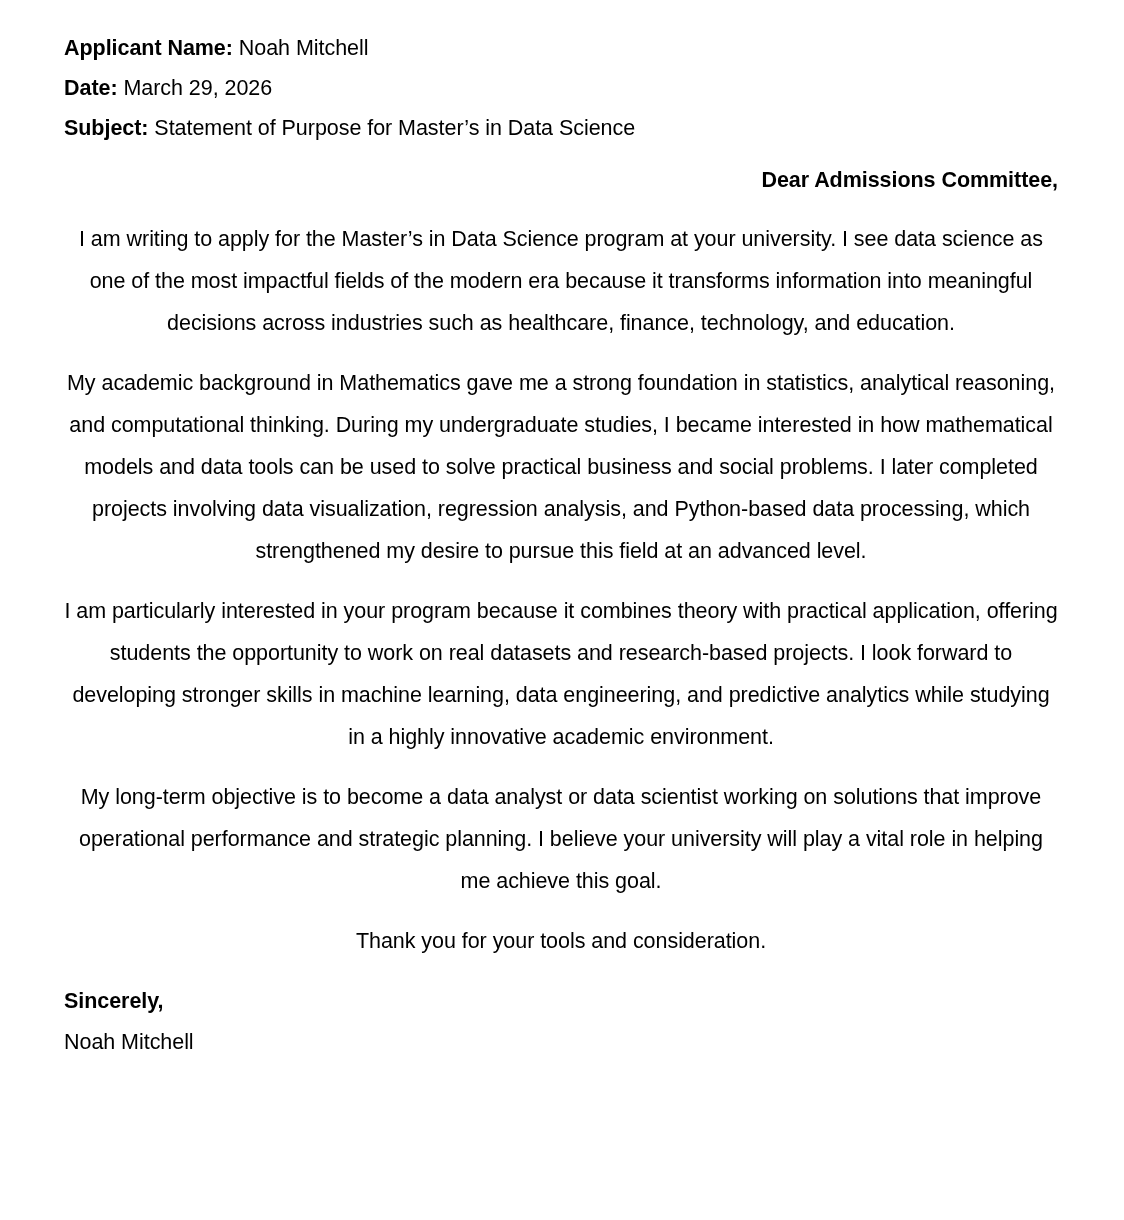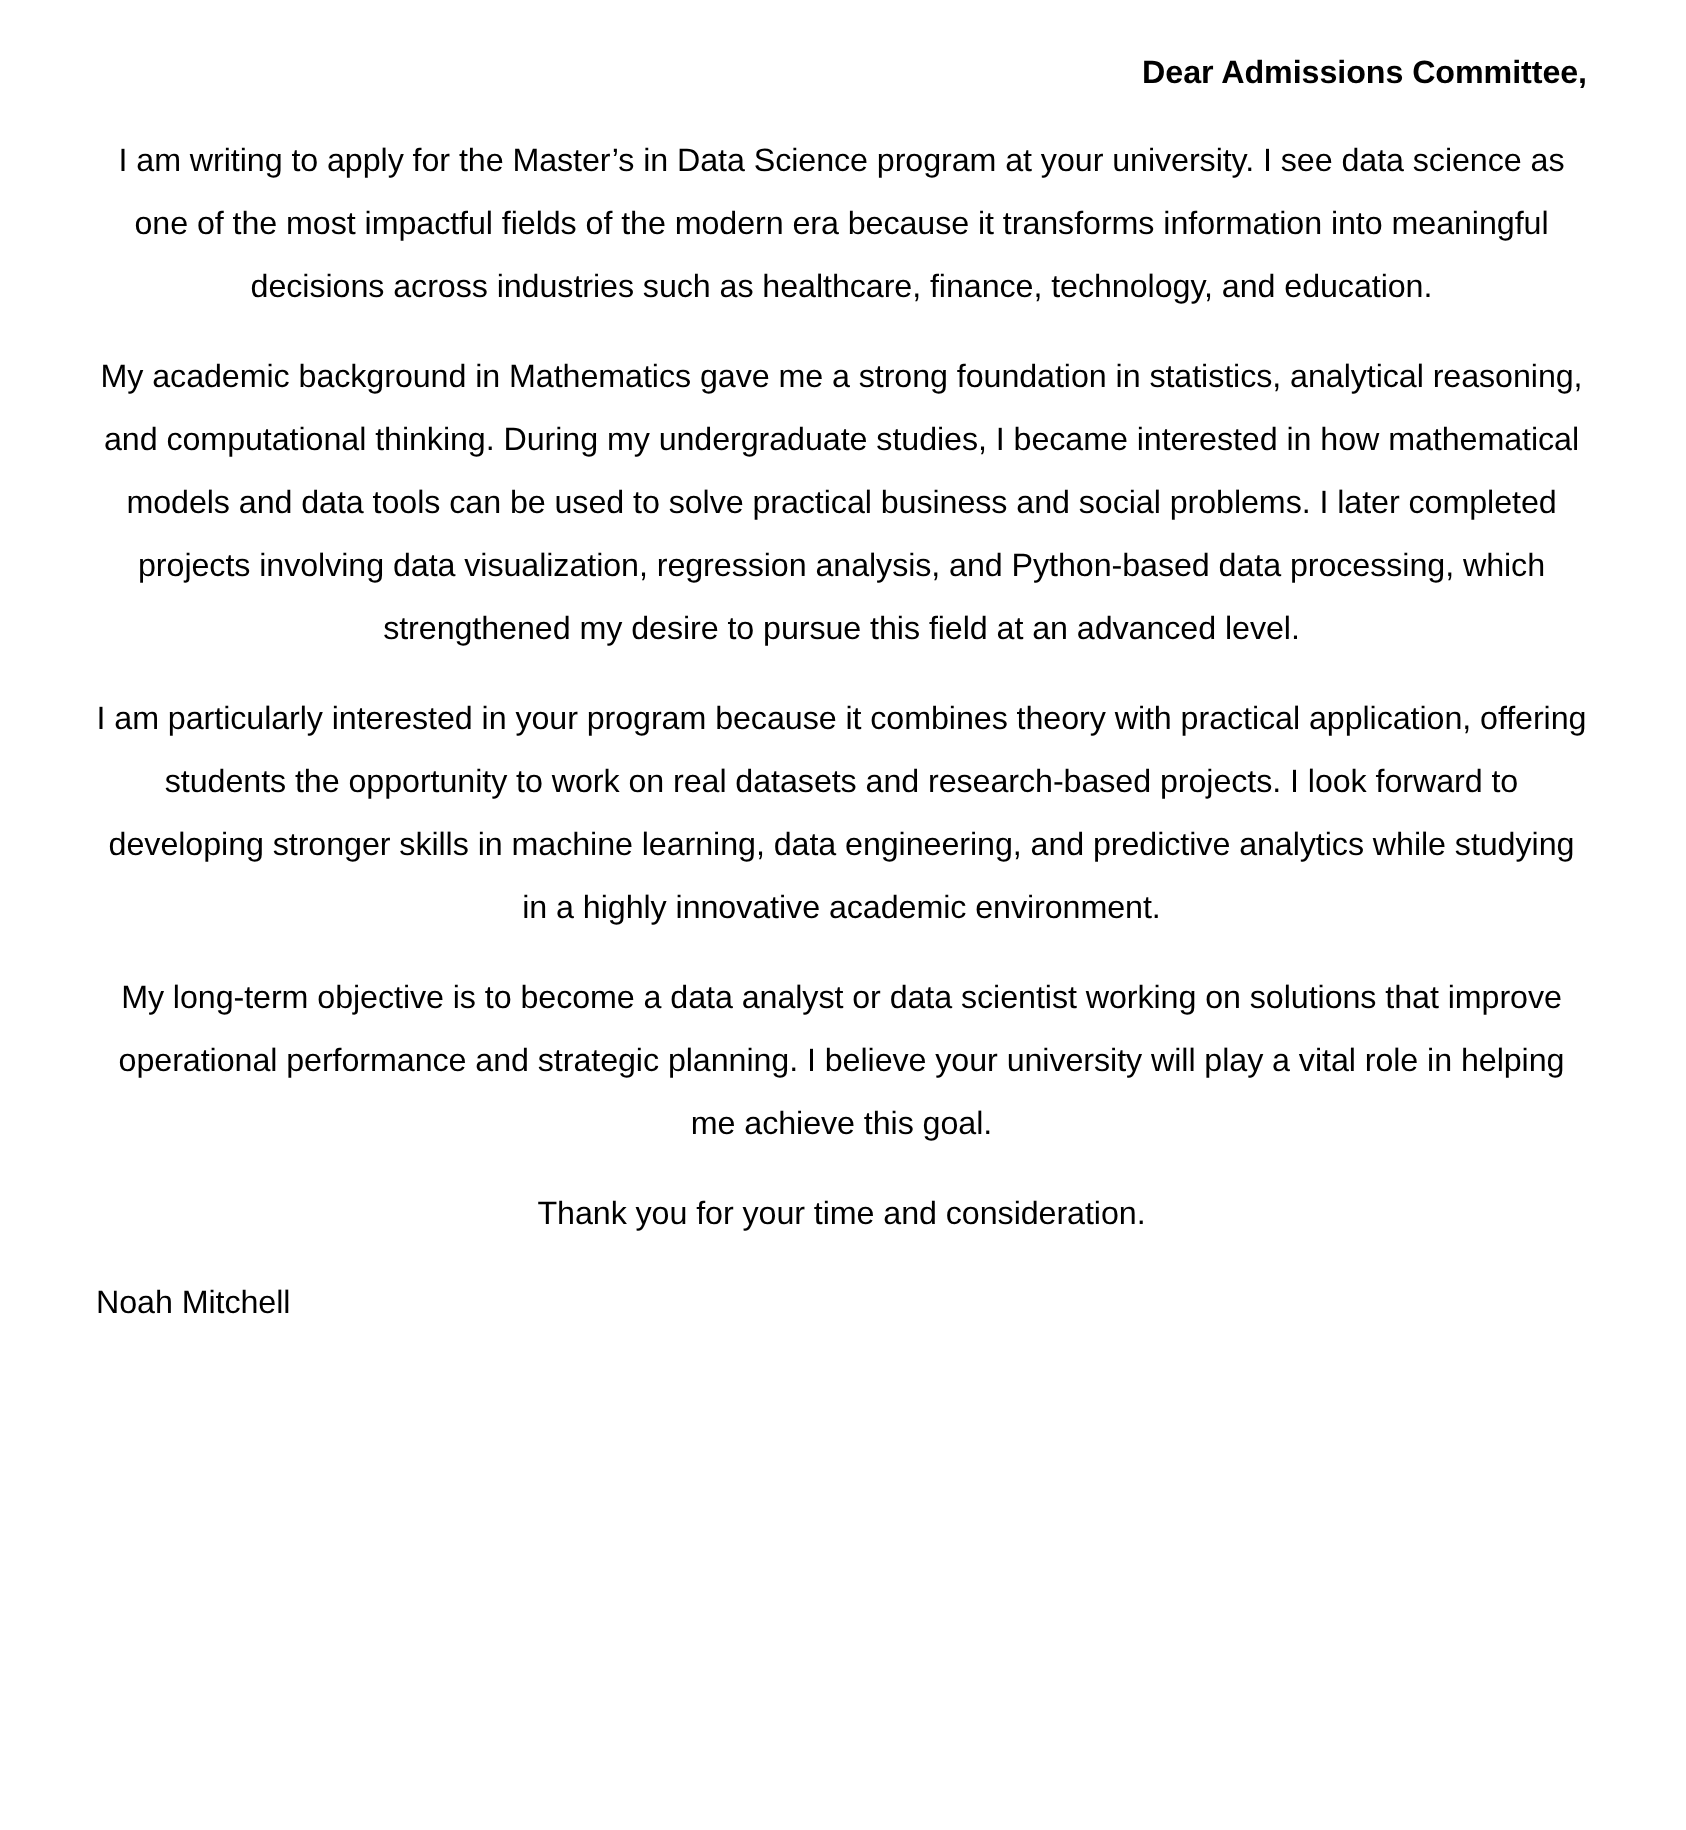--- a/index.html
+++ b/index.html
@@ -76,27 +76,39 @@
   .signature-name {
     line-height: 40px;
   }
 </style>
 </head>
 <body>
 
 <div class="page">
   <div class="doc-body">
 
+    <div class="meta-block">
+      <div class="meta-line">
+        <span class="meta-label">Applicant Name:</span><span class="meta-value"> Noah Mitchell</span>
+      </div>
+      <div class="meta-line">
+        <span class="meta-label">Date:</span><span class="meta-value"> March 29, 2026</span>
+      </div>
+      <div class="meta-line">
+        <span class="meta-label">Subject:</span><span class="meta-value"> Statement of Purpose for Master’s in Data Science</span>
+      </div>
+    </div>
 
     <div class="salutation">Dear Admissions Committee,</div>
 
     <p class="para">I am writing to apply for the Master’s in Data Science program at your university. I see data science as one of the most impactful fields of the modern era because it transforms information into meaningful decisions across industries such as healthcare, finance, technology, and education.</p>
     <p class="para">My academic background in Mathematics gave me a strong foundation in statistics, analytical reasoning, and computational thinking. During my undergraduate studies, I became interested in how mathematical models and data tools can be used to solve practical business and social problems. I later completed projects involving data visualization, regression analysis, and Python-based data processing, which strengthened my desire to pursue this field at an advanced level.</p>
     <p class="para">I am particularly interested in your program because it combines theory with practical application, offering students the opportunity to work on real datasets and research-based projects. I look forward to developing stronger skills in machine learning, data engineering, and predictive analytics while studying in a highly innovative academic environment.</p>
     <p class="para">My long-term objective is to become a data analyst or data scientist working on solutions that improve operational performance and strategic planning. I believe your university will play a vital role in helping me achieve this goal.</p>
-    <p class="para">Thank you for your time and consideration.</p>
+    <p class="para">Thank you for your tools and consideration.</p>
 
     <div class="closing-block">
+      <div class="closing-line bold">Sincerely,</div>
       <div class="signature-name">Noah Mitchell</div>
     </div>
 
   </div>
 </div>
 
 </body></html>

